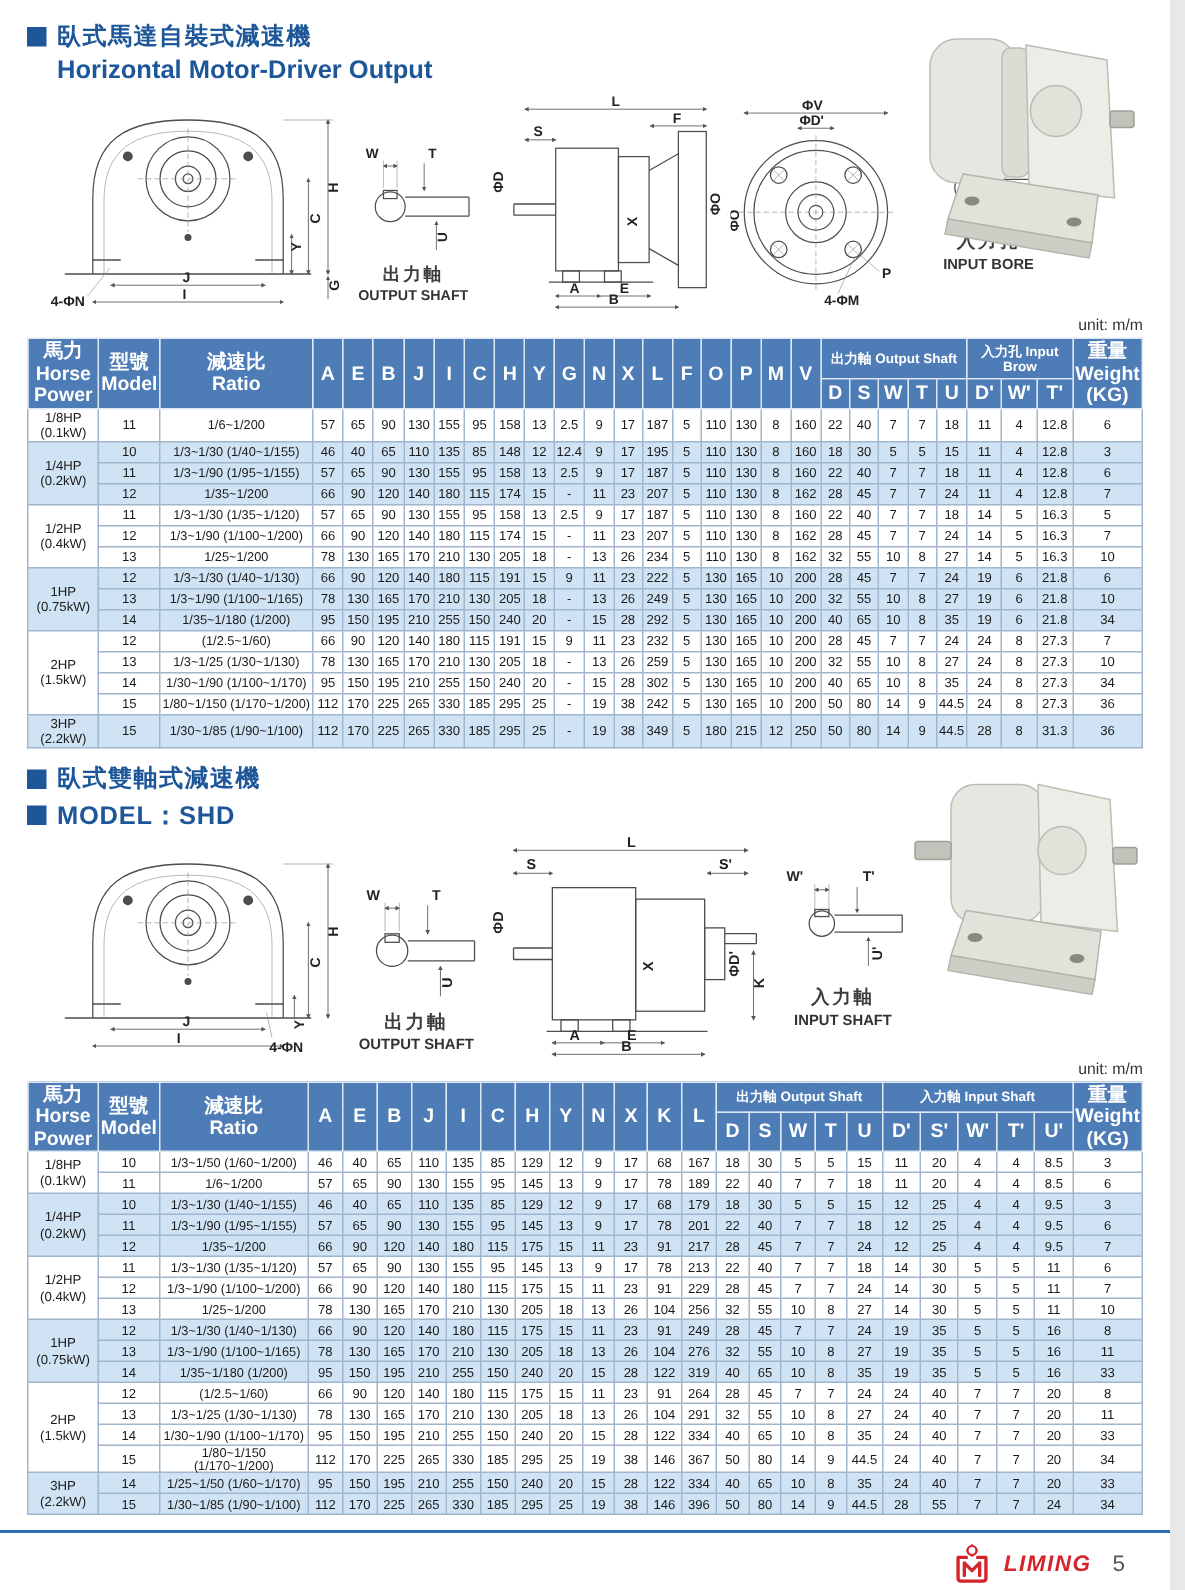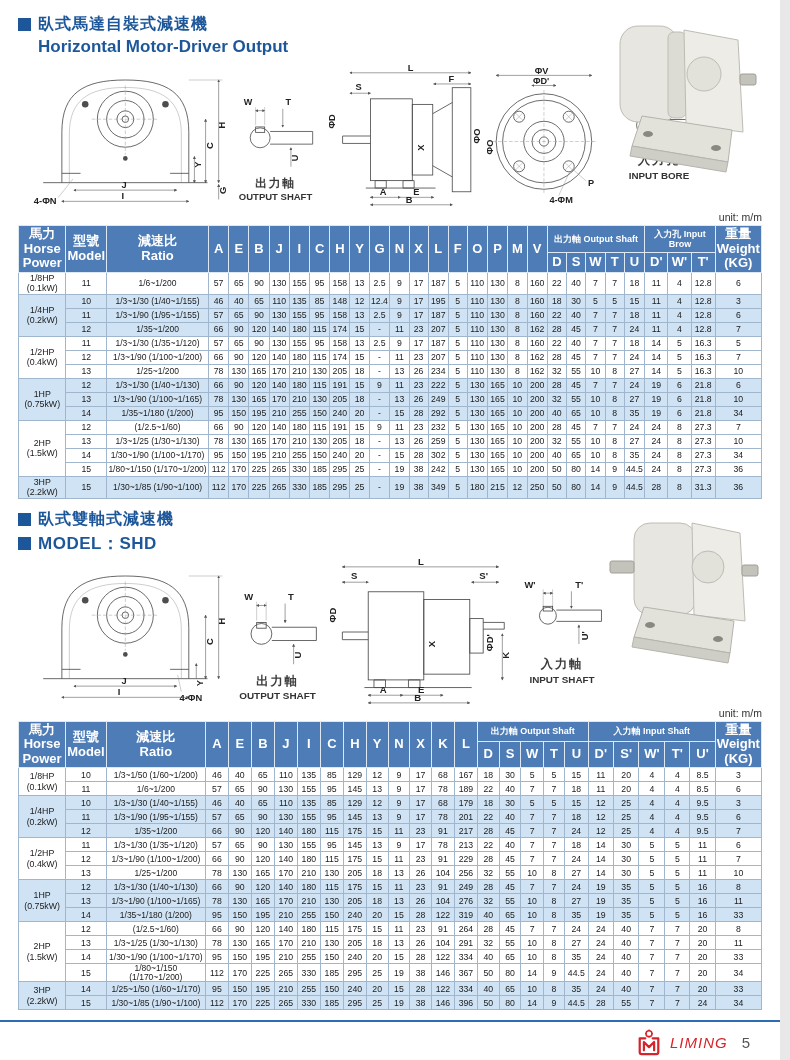--- a/index.html
+++ b/index.html
@@ -33,21 +33,21 @@
   table.spec thead th.grp{font-size:9px;}
   table.spec tbody td{font-size:8.7px;height:13px;line-height:1;color:#1a1a1a;background:#fff;}
   table.spec tbody tr.shaded td{background:#cfe3f4;}
   table.spec tbody td.hp-cell{font-size:8.8px;line-height:1.2;}
   table.spec tbody tr.group-start td{border-top:1.5px solid #55749a;}
   table.spec tbody td.ratio-cell{font-size:8.5px;}
   
   .footer{position:absolute;left:0;right:0;bottom:0;height:40px;}
   .footer-rule{border-top:2px solid #2e6db4;margin:0 0;}
   .footer-brand{display:flex;align-items:center;justify-content:flex-end;gap:8px;padding:6px 30px 0 0;}
-  .brand-text{color:#d5242a;font-weight:normal;font-style:italic;font-size:15px;letter-spacing:1px;}
+  .brand-text{color:#d5242a;font-weight:bold;font-style:italic;font-size:15px;letter-spacing:1px;}
   .page-num{color:#555;font-size:15px;margin-left:6px;}
 </style>
 </head>
 <body>
 
 <svg width="0" height="0" style="position:absolute">
   <defs>
     <marker id="arr" viewBox="0 0 10 10" refX="8" refY="5" markerWidth="5.5" markerHeight="5.5" orient="auto-start-reverse">
       <path d="M0,0 L10,5 L0,10 z" fill="#555"></path>
     </marker>

